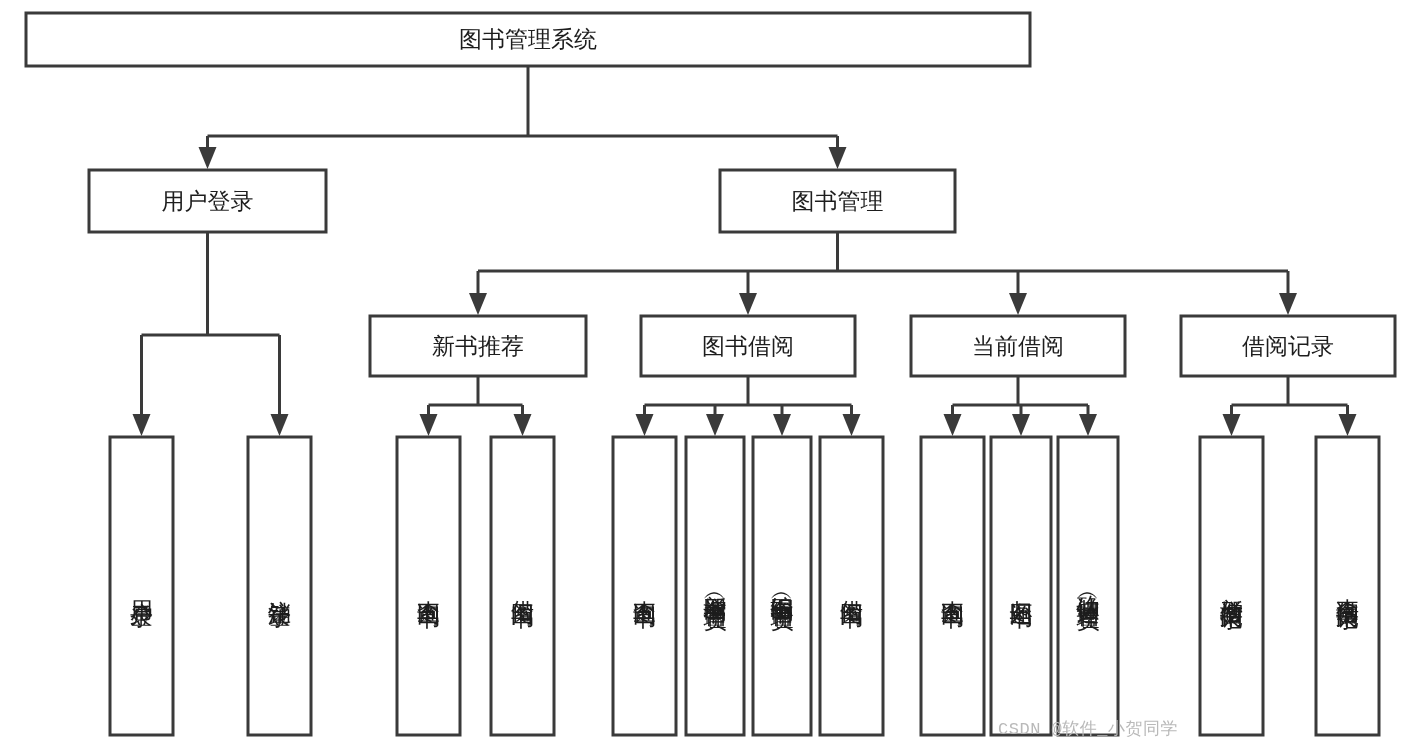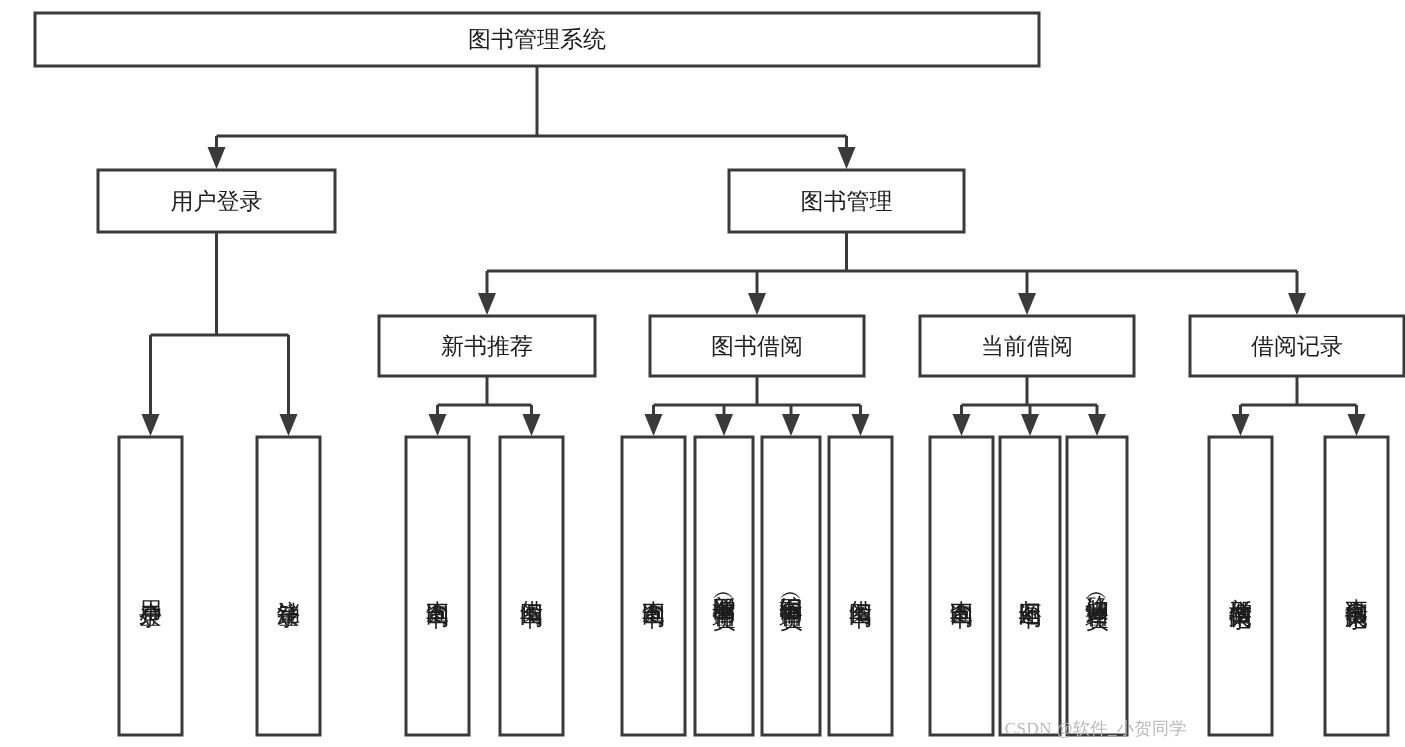--- a/index.html
+++ b/index.html
@@ -10,21 +10,21 @@
   }
   body {
     width: 1405px;
     height: 747px;
     position: relative;
     overflow: hidden;
     font-family: "DejaVu Sans", "Liberation Sans", sans-serif;
   }
   #diagram-root {
     position: absolute;
-    left: 17px;
+    left: 8px;
     top: 0;
     width: 1178px;
     height: 747px;
   }
   svg.diagram {
     display: block;
     width: 1405px;
     height: 747px;
   }
   .node-box {
@@ -48,21 +48,21 @@
     font-size: 23px;
     text-anchor: middle;
     dominant-baseline: middle;
   }
   .watermark {
     position: absolute;
     right: 8px;
     bottom: 7px;
     color: #b9b9b9;
     font-size: 17px;
-    font-family: Liberation Serif, serif;
+    font-family: Liberation Mono, monospace;
     white-space: nowrap;
     letter-spacing: 0.5px;
     user-select: none;
   }
 </style>
 </head>
 <body>
 
 <div id="diagram-root">
   <svg class="diagram" viewBox="0 0 1405 747" xmlns="http://www.w3.org/2000/svg">

